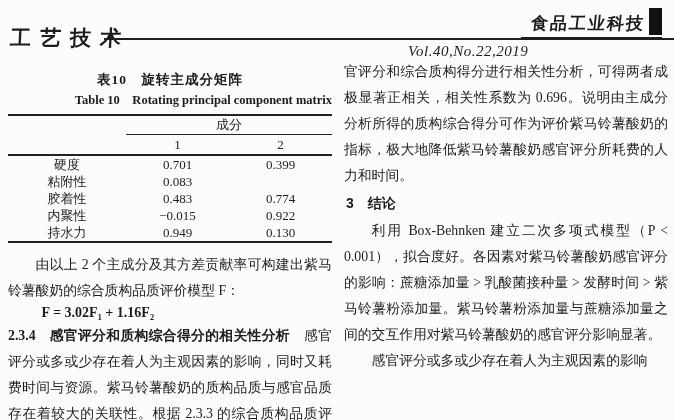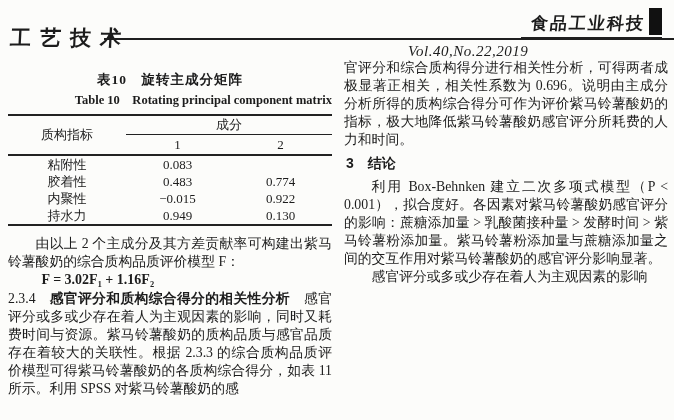--- a/index.html
+++ b/index.html
@@ -28,38 +28,38 @@
   }
   .logo-block { width:13px; height:27px; background:#111; }
   .vol {
     position:absolute; left:408px; top:43px;
     font-style:italic; font-size:15px; letter-spacing:0.5px;font-family:Liberation Serif, serif;
   }
   
   .col { position:absolute; width:324px; text-align:justify; }
   .col-left  { left:8px;  top:60px; }
   .col-right { left:344px; top:59px; }
-  .body-text { font-size:13.8px; line-height:18px; }
+  .body-text { font-size:13.8px; line-height:26px; }
   .indent { text-indent:2em; }
   
   .tbl-title-zh { text-align:center; font-weight:bold; font-size:13.5px; margin-top:11px; letter-spacing:1px; }
   .tbl-title-en { text-align:right; font-weight:bold; font-size:12.5px; margin-top:3px; }
   .tbl { margin-top:5px; border-top:2px solid #222; border-bottom:2px solid #222; font-size:13px; }
   .tbl-head { display:grid; grid-template-columns:118px 103px 103px; grid-template-rows:19px 19px; border-bottom:2px solid #222; }
   .th-stub   { grid-column:1; grid-row:1/3; display:flex; align-items:center; justify-content:center; font-weight:normal; }
   .th-group  { grid-column:2/4; grid-row:1; display:flex; align-items:center; justify-content:center; border-bottom:1px solid #222; }
   .th-sub1   { grid-column:2; grid-row:2; display:flex; align-items:center; justify-content:center; }
   .th-sub2   { grid-column:3; grid-row:2; display:flex; align-items:center; justify-content:center; }
   .tbl-row { display:grid; grid-template-columns:118px 103px 103px; height:17px; align-items:center; }
   .tbl-row > div { text-align:center; }
   
   .p-model { margin-top:9px; }
   .formula { font-weight:bold; margin:0 0 0 2.4em; font-size:14px; line-height:18.6px; }
   .sec-head-inline { font-weight:bold; }
-  .sec-num { font-weight:normal; margin-right:1em; }
+  .sec-num { font-weight:bold; margin-right:1em; }
   .sec-gap { display:inline-block; width:1em; }
   .h-conclusion { font-family:"Liberation Sans","DejaVu Sans",sans-serif; font-size:14px; font-weight:bold; margin:6px 0 5px 2px; }
   .h-conclusion .h-num { margin-right:14px; }
   .rc-p { margin:0; }
 </style>
 </head>
 <body>
 
 <div class="page">
 
@@ -70,24 +70,28 @@
     <span class="logo-block"></span>
   </div>
   <div class="vol">Vol.40,No.22,2019</div>
 
   <div class="col col-left">
     <div class="tbl-title-zh">表10　旋转主成分矩阵</div>
     <div class="tbl-title-en">Table 10　Rotating principal component matrix</div>
 
     <div class="tbl">
       <div class="tbl-head">
-        <div class="th-stub">质构指标</div>
         <div class="th-group">成分</div>
         <div class="th-sub1">1</div>
         <div class="th-sub2">2</div>
+      </div>
+      <div class="tbl-row">
+        <div>硬度</div>
+        <div>0.701</div>
+        <div>0.399</div>
       </div>
       <div class="tbl-row">
         <div>粘附性</div>
         <div>0.083</div>
       </div>
       <div class="tbl-row">
         <div>胶着性</div>
         <div>0.483</div>
         <div>0.774</div>
       </div>

